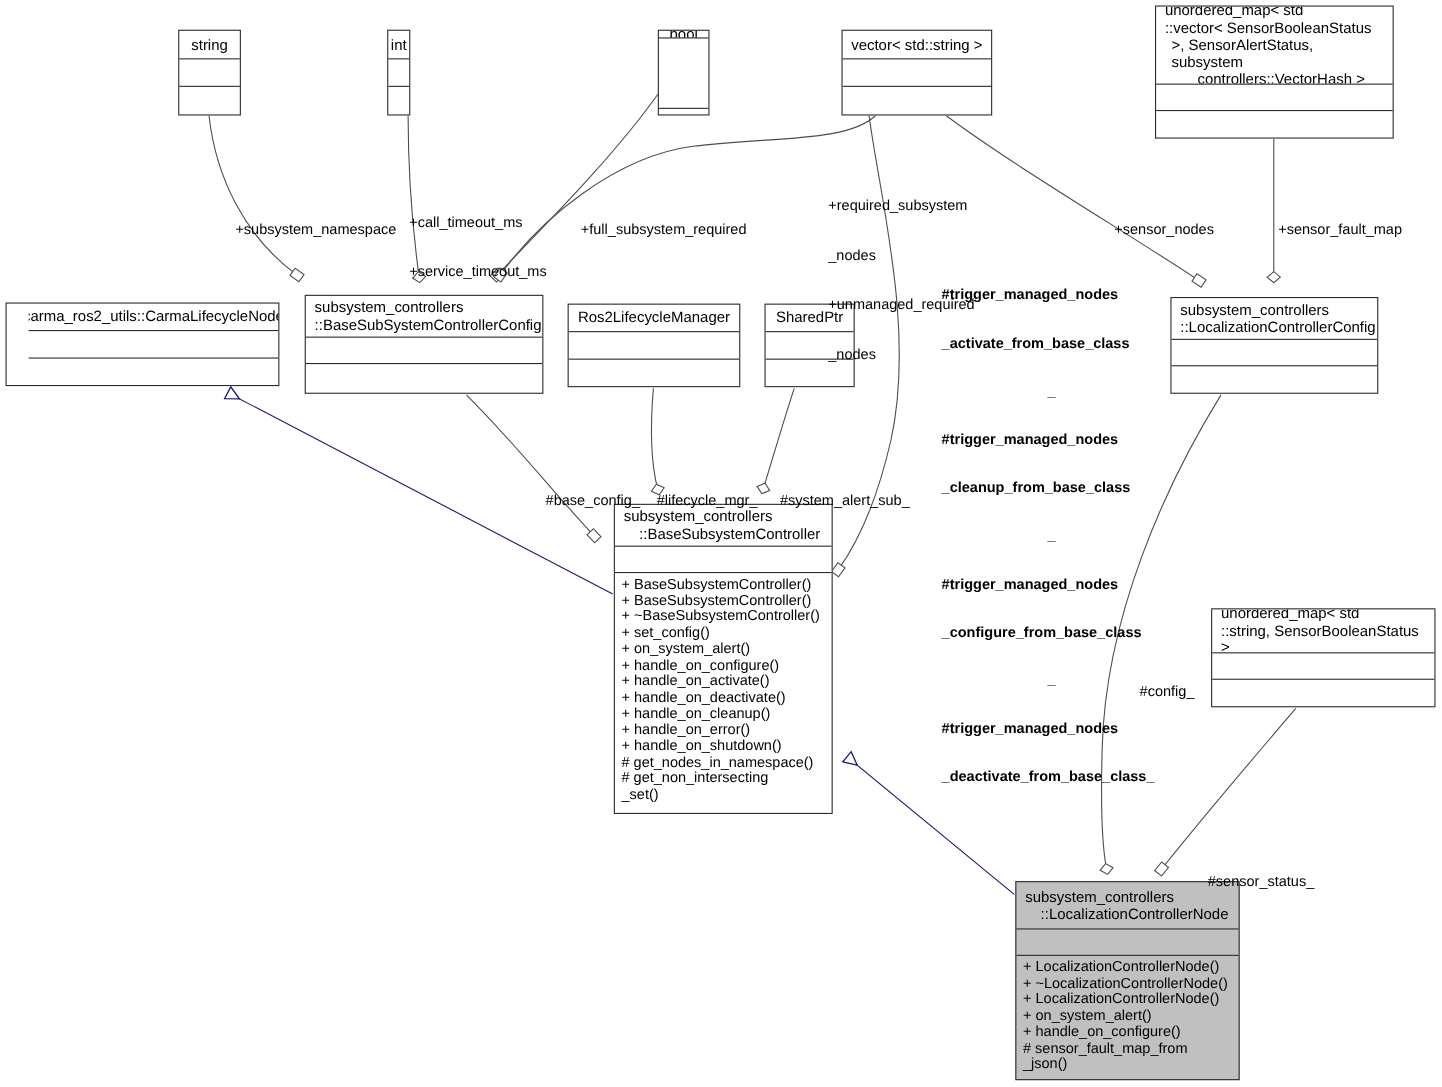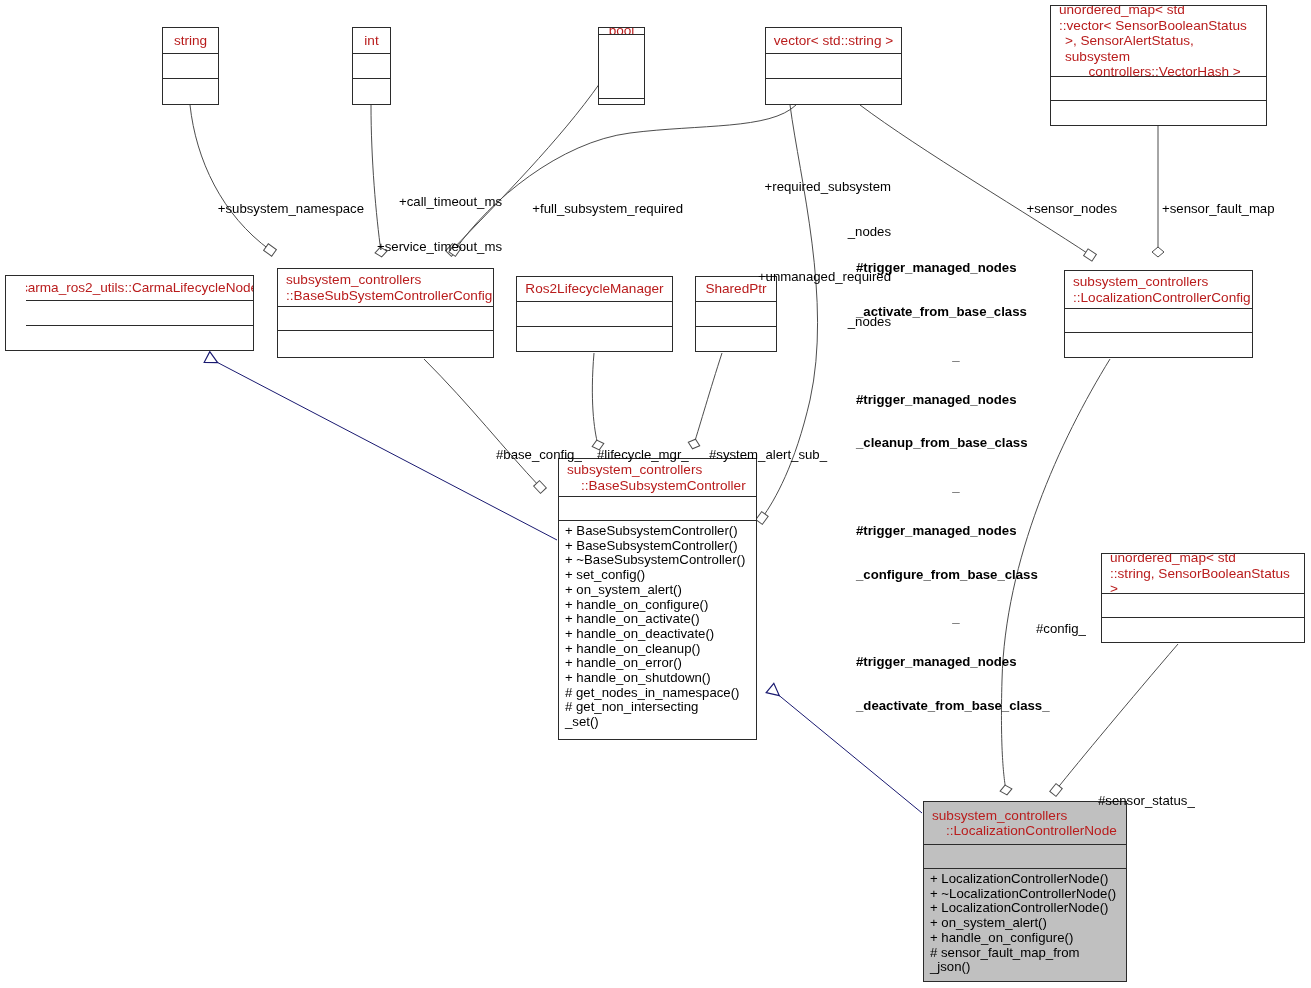--- a/index.html
+++ b/index.html
@@ -40,21 +40,21 @@
     overflow: hidden;
   }
   .sec.title {
     border-bottom: 1px solid #2b2b2b;
     display: flex;
     flex-direction: column;
     justify-content: center;
     align-items: center;
     text-align: center;
     font-size: 13.6px;
-    color: #b91c1c;
+    color: #000000;
     line-height: 15.5px;
     padding: 3px 4px;
   }
   .sec.title.lefty {
     align-items: flex-start;
     text-align: left;
     padding-left: 8px;
   }
   .sec.title .ln2 { padding-left: 14px; align-self: flex-start; }
   .sec.attrs {
@@ -68,21 +68,21 @@
     color: #000;
     padding: 3px 0 3px 6px;
   }
   .sec.meths div { white-space: pre; }
   .elabel {
     position: absolute;
     font-size: 13.2px;
     line-height: 15px;
     color: #000;
     white-space: pre;
-    text-align: right;
+    text-align: left;
   }
   .elabel.l { text-align: left; }
 </style>
 </head>
 <body>
 
 <div id="canvas">
 
   <svg class="edges" viewBox="0 0 1311 988">
     <defs>
@@ -133,21 +133,21 @@
   </svg>
 
   <div class="umlbox" style="left:162px; top:27px; width:57px; height:78px;">
     <div class="sec title" style="height:26px;">
       <span>string</span>
     </div>
     <div class="sec attrs" style="height:25px;"></div>
     <div class="sec meths"></div>
   </div>
 
-  <div class="umlbox" style="left:352px; top:27px; width:39px; height:78px;">
+  <div class="umlbox" style="left:352px; top:27px; width:21px; height:78px;">
     <div class="sec title" style="height:26px;">
       <span>int</span>
     </div>
     <div class="sec attrs" style="height:25px;"></div>
     <div class="sec meths"></div>
   </div>
 
   <div class="umlbox" style="left:598px; top:27px; width:47px; height:78px;gap:39px;">
     <div class="sec title" style="height:26px;">
       <span>bool</span>

